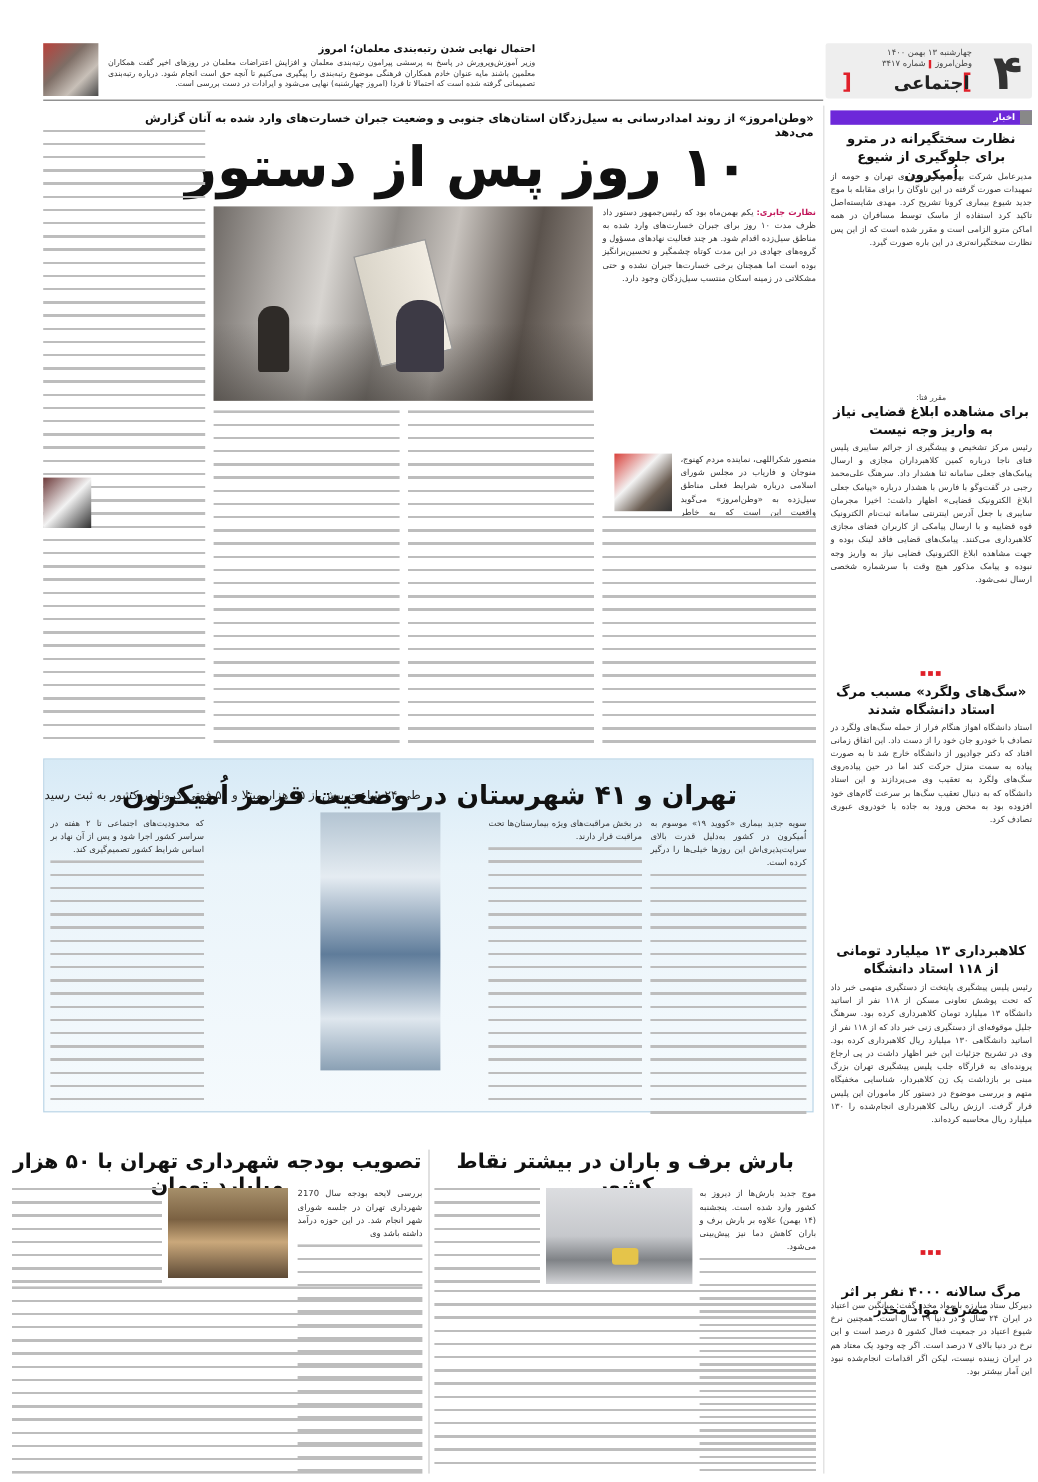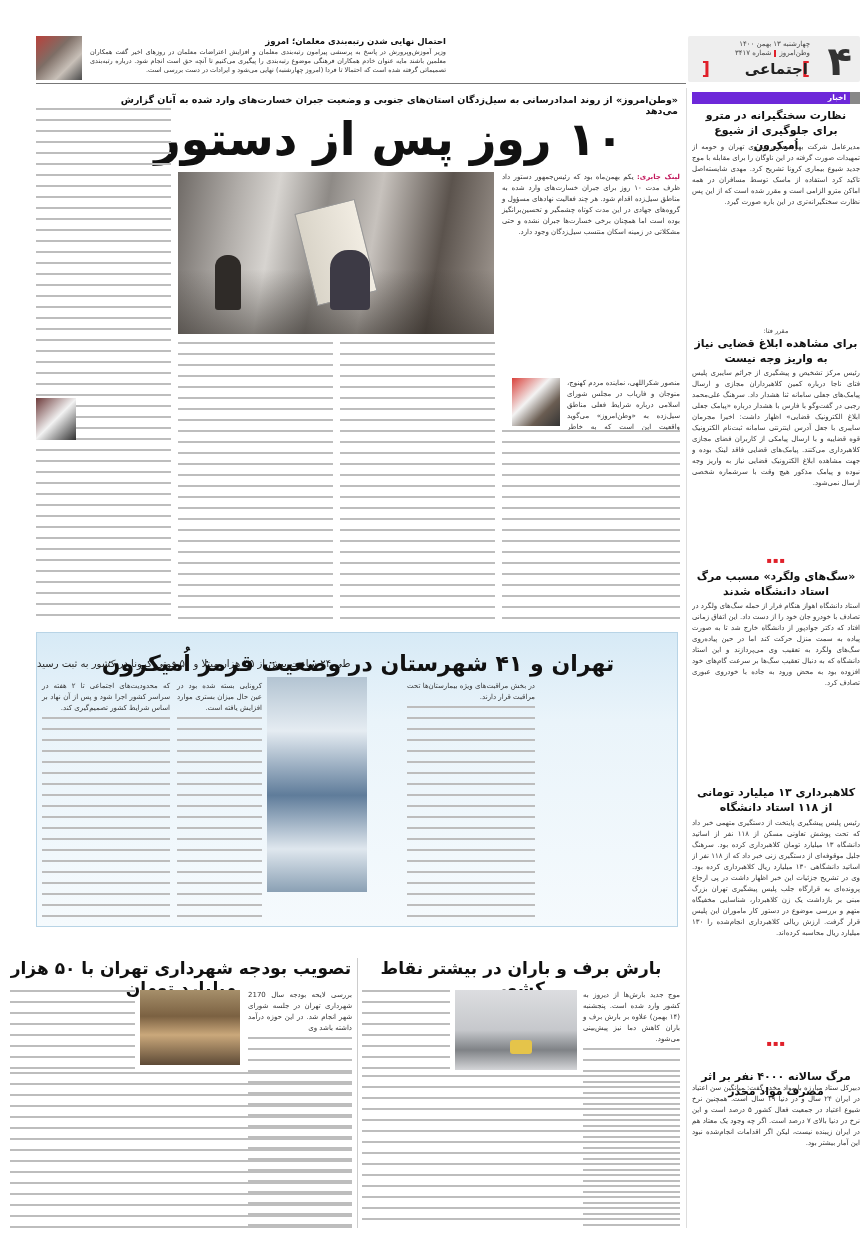--- a/index.html
+++ b/index.html
@@ -119,42 +119,42 @@
 
 <div id="kicker" class="abs">«وطن‌امروز» از روند امدادرسانی به سیل‌زدگان استان‌های جنوبی و وضعیت جبران خسارت‌های وارد شده به آنان گزارش می‌دهد</div>
 <div id="main-title" class="abs">۱۰ روز پس از دستور</div>
 
 <div id="main-photo" class="abs"></div>
 <div id="photo-fridge" class="abs"></div>
 <div id="photo-person" class="abs"></div>
 <div id="photo-person2" class="abs"></div>
 
 <div id="lead-text" class="abs">
-  <p id="lead-para"><span id="lead-author">لینک جابری:</span> <span>یکم بهمن‌ماه بود که رئیس‌جمهور دستور داد ظرف مدت ۱۰ روز برای جبران خسارت‌های وارد شده به مناطق سیل‌زده اقدام شود. هر چند فعالیت نهادهای مسؤول و گروه‌های جهادی در این مدت کوتاه چشمگیر و تحسین‌برانگیز بوده است اما همچنان برخی خسارت‌ها جبران نشده و حتی مشکلاتی در زمینه اسکان منتسب سیل‌زدگان وجود دارد.</span></p>
+  <p id="lead-para"><span id="lead-author">نظارت جابری:</span> <span>یکم بهمن‌ماه بود که رئیس‌جمهور دستور داد ظرف مدت ۱۰ روز برای جبران خسارت‌های وارد شده به مناطق سیل‌زده اقدام شود. هر چند فعالیت نهادهای مسؤول و گروه‌های جهادی در این مدت کوتاه چشمگیر و تحسین‌برانگیز بوده است اما همچنان برخی خسارت‌ها جبران نشده و حتی مشکلاتی در زمینه اسکان منتسب سیل‌زدگان وجود دارد.</span></p>
 </div>
 
 <div id="inset-photo" class="abs"></div>
 <div id="main-col-right-top" class="abs txt" style="overflow:hidden;">منصور شکراللهی، نماینده مردم کهنوج، منوجان و فاریاب در مجلس شورای اسلامی درباره شرایط فعلی مناطق سیل‌زده به «وطن‌امروز» می‌گوید واقعیت این است که به خاطر گستردگی و وسعت حادثه سیل در ۴ استان کشور نمی‌توان انتظار حل یکشبه یا چندروزه مشکلات را داشت اما خدا را شکر در مدت ۱۰ روز اخیر شاهد اقدامات خوبی برای اسکان اضطراری، جبران برخی خسارت‌ها و آغاز روند ساخت یا بازسازی منازل آسیب‌دیده بوده‌ایم.</div>
 <div id="main-col-right" class="abs filler"></div>
 <div id="main-col-mid1" class="abs filler"></div>
 <div id="main-col-mid2" class="abs filler"></div>
 <div id="main-col-left" class="abs filler"></div>
 <div id="side-photo2" class="abs"></div>
 
 <div id="corona-box" class="abs">
   <div id="corona-kicker" class="abs">طی ۲۴ ساعت بیش از ۳۵ هزار مبتلا و ۵۰ فوتی کرونا در کشور به ثبت رسید</div>
   <div id="corona-title" class="abs">تهران و ۴۱ شهرستان در وضعیت قرمز اُمیکرون</div>
   <div id="corona-photo" class="abs"></div>
+  <div id="corona-c1" class="abs">
+    <p class="txt">سویه جدید بیماری «کووید ۱۹» موسوم به اُمیکرون در کشور به‌دلیل قدرت بالای سرایت‌پذیری‌اش این روزها خیلی‌ها را درگیر کرده است.</p>
+    <div class="filler" style="height:205px;margin-top:3px;"></div>
+  </div>
   <div id="corona-c2" class="abs">
     <p class="txt">در بخش مراقبت‌های ویژه بیمارستان‌ها تحت مراقبت قرار دارند.</p>
     <div class="filler" style="height:215px;margin-top:3px;"></div>
-  </div>
-  <div id="corona-c3b" class="abs">
-    <p class="txt">کرونایی بسته شده بود در عین حال میزان بستری موارد افزایش یافته است.</p>
-    <div class="filler" style="height:200px;margin-top:3px;"></div>
   </div>
   <div id="corona-c4" class="abs">
     <p class="txt">که محدودیت‌های اجتماعی تا ۲ هفته در سراسر کشور اجرا شود و پس از آن نهاد بر اساس شرایط کشور تصمیم‌گیری کند.</p>
     <div class="filler" style="height:205px;margin-top:3px;"></div>
   </div>
 </div>
 
 <div id="snow-title" class="abs">بارش برف و باران در بیشتر نقاط کشور</div>
 <div id="budget-title" class="abs">تصویب بودجه شهرداری تهران با ۵۰ هزار میلیارد تومان</div>
 <div id="bottom-divider" class="abs"></div>

